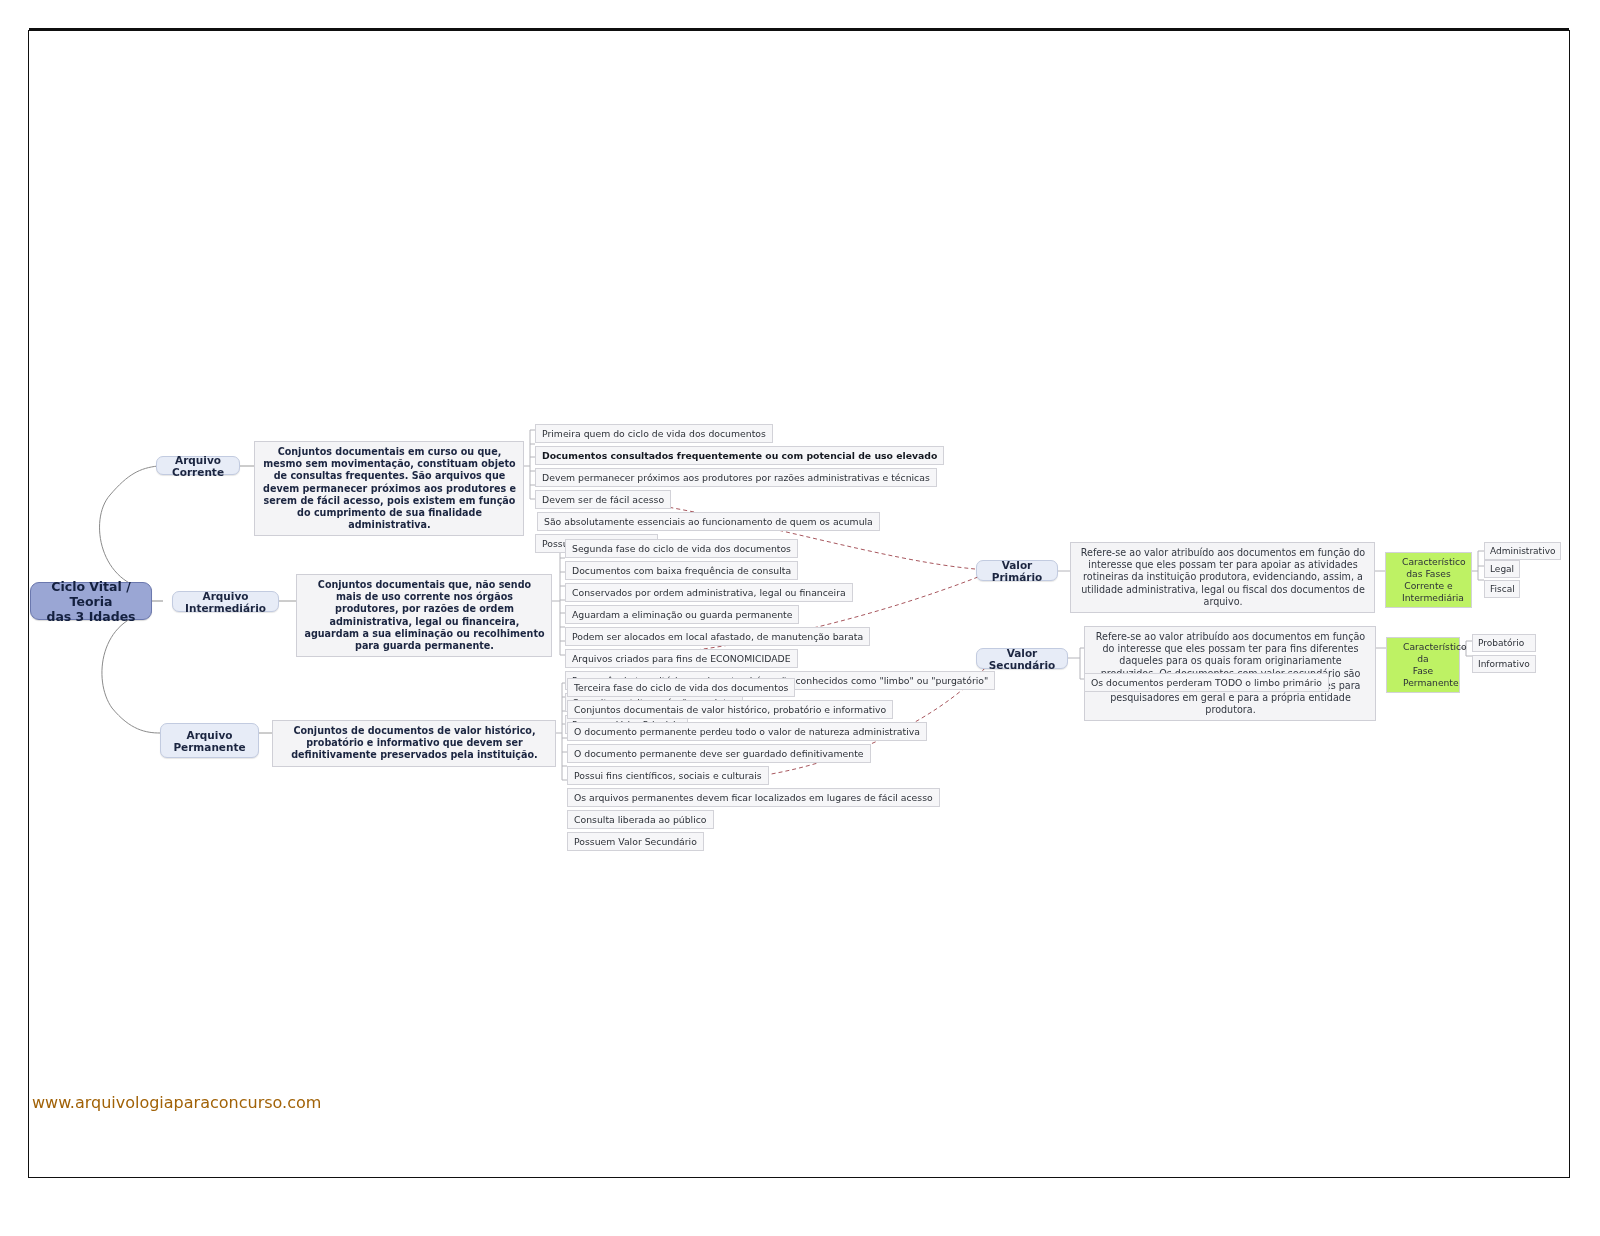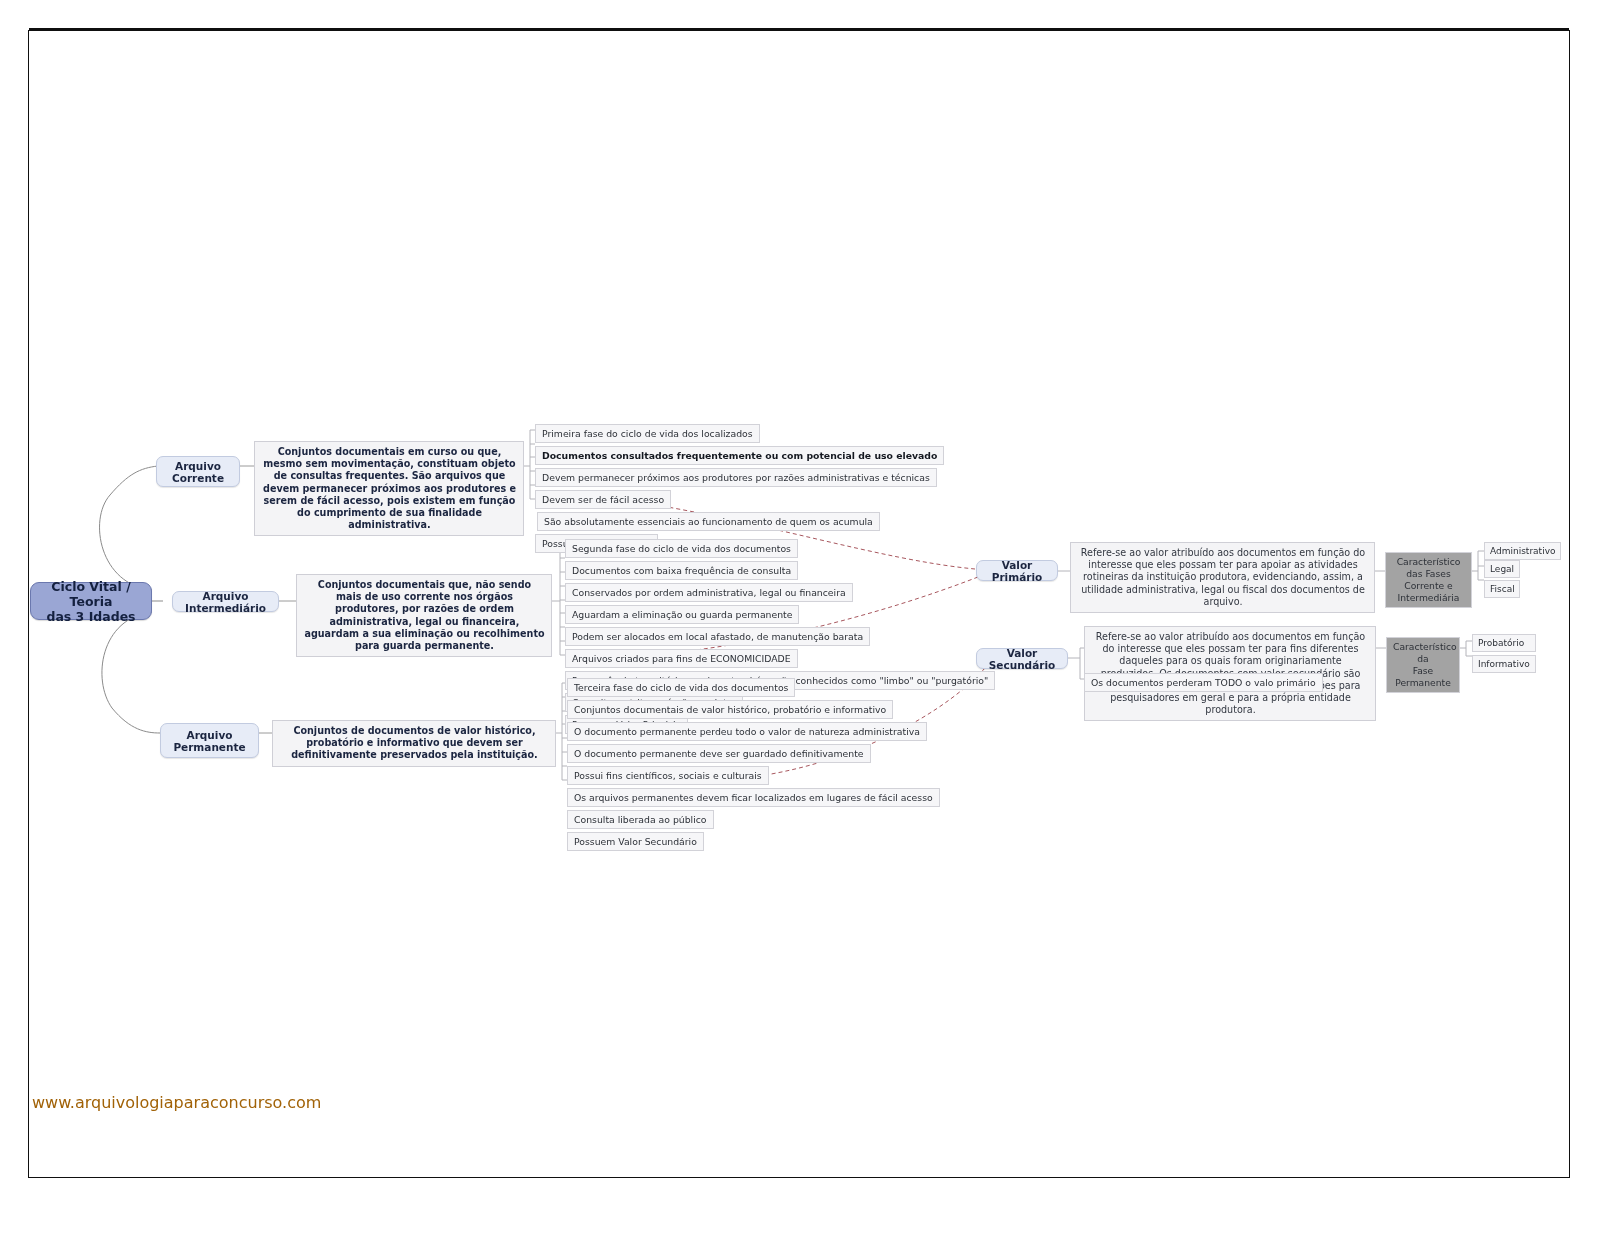--- a/index.html
+++ b/index.html
@@ -117,26 +117,26 @@
   .mini {
     background: #f6f6f8;
     border: 1px solid #d2d2d8;
     color: #2d3138;
     font-size: 9px;
     line-height: 12px;
     padding: 2px 5px;
     white-space: nowrap;
   }
   .mini-wrap {
-    background: #a3a3a3;
+    background: #bef264;
     border: 1px solid #d2d2d8;
     color: #2d3138;
     font-size: 9.2px;
     line-height: 12px;
-    padding: 3px 6px;
+    padding: 3px 16px;
     text-align: center;
   }
 
   .footer-url {
     position: absolute;
     left: 32px;
     top: 1093px;
     font-family: "DejaVu Sans", sans-serif;
     font-size: 16px;
     color: #a16207;
@@ -201,26 +201,26 @@
     </g>
   </svg>
 
   <div class="node root-node" style="left:30px; top:582px; width:122px; height:38px;">
     <div>
       <div>Ciclo Vital / Teoria</div>
       <div>das 3 Idades</div>
     </div>
   </div>
 
-  <div class="node lvl1-node" style="left:156px; top:456px; width:84px; height:31px;">Arquivo Corrente</div>
+  <div class="node lvl1-node" style="left:156px; top:456px; width:84px; height:19px;">Arquivo Corrente</div>
 
   <div class="node desc-node" style="left:254px; top:441px; width:270px;">Conjuntos documentais em curso ou que, mesmo sem movimentação, constituam objeto de consultas frequentes. São arquivos que devem permanecer próximos aos produtores e serem de fácil acesso, pois existem em função do cumprimento de sua finalidade administrativa.</div>
 
   <div class="node" style="left:535px; top:422px; width:420px;">
-    <div class="leaf" style="margin-bottom:1px;">Primeira fase do ciclo de vida dos localizados</div><br>
+    <div class="leaf" style="margin-bottom:1px;">Primeira quem do ciclo de vida dos documentos</div><br>
     <div class="leaf strong" style="margin-bottom:1px;">Documentos consultados frequentemente ou com potencial de uso elevado</div><br>
     <div class="leaf" style="margin-bottom:1px;">Devem permanecer próximos aos produtores por razões administrativas e técnicas</div><br>
     <div class="leaf" style="margin-bottom:1px;">Devem ser de fácil acesso</div><br>
     <div class="leaf" style="margin-bottom:1px; margin-left:2px;">São absolutamente essenciais ao funcionamento de quem os acumula</div><br>
     <div class="leaf">Possuem Valor Primário</div>
   </div>
 
   <div class="node lvl1-node" style="left:172px; top:591px; width:107px; height:21px;">Arquivo Intermediário</div>
 
   <div class="node desc-node" style="left:296px; top:574px; width:256px;">Conjuntos documentais que, não sendo mais de uso corrente nos órgãos produtores, por razões de ordem administrativa, legal ou financeira, aguardam a sua eliminação ou recolhimento para guarda permanente.</div>
@@ -264,21 +264,21 @@
   <div class="node" style="left:1484px; top:542px;">
     <div class="mini" style="margin-bottom:0;">Administrativo</div>
     <div class="mini" style="margin-bottom:2px; width:24px;">Legal</div>
     <div class="mini" style="width:24px;">Fiscal</div>
   </div>
 
   <div class="node lvl1-node" style="left:976px; top:648px; width:92px; height:21px;">Valor Secundário</div>
 
   <div class="node desc-node plain" style="left:1084px; top:626px; width:292px;">Refere-se ao valor atribuído aos documentos em função do interesse que eles possam ter para fins diferentes daqueles para os quais foram originariamente produzidos. Os documentos com valor secundário são considerados importantes fontes de informações para pesquisadores em geral e para a própria entidade produtora.</div>
 
-  <div class="node leaf" style="left:1084px; top:673px;">Os documentos perderam TODO o valo primário</div>
+  <div class="node leaf" style="left:1084px; top:673px;">Os documentos perderam TODO o limbo primário</div>
 
   <div class="node mini-wrap" style="left:1386px; top:637px; width:74px;">
     <div>Característico da</div>
     <div>Fase Permanente</div>
   </div>
 
   <div class="node" style="left:1472px; top:634px;">
     <div class="mini" style="margin-bottom:3px;">Probatório</div>
     <div class="mini">Informativo</div>
   </div>

